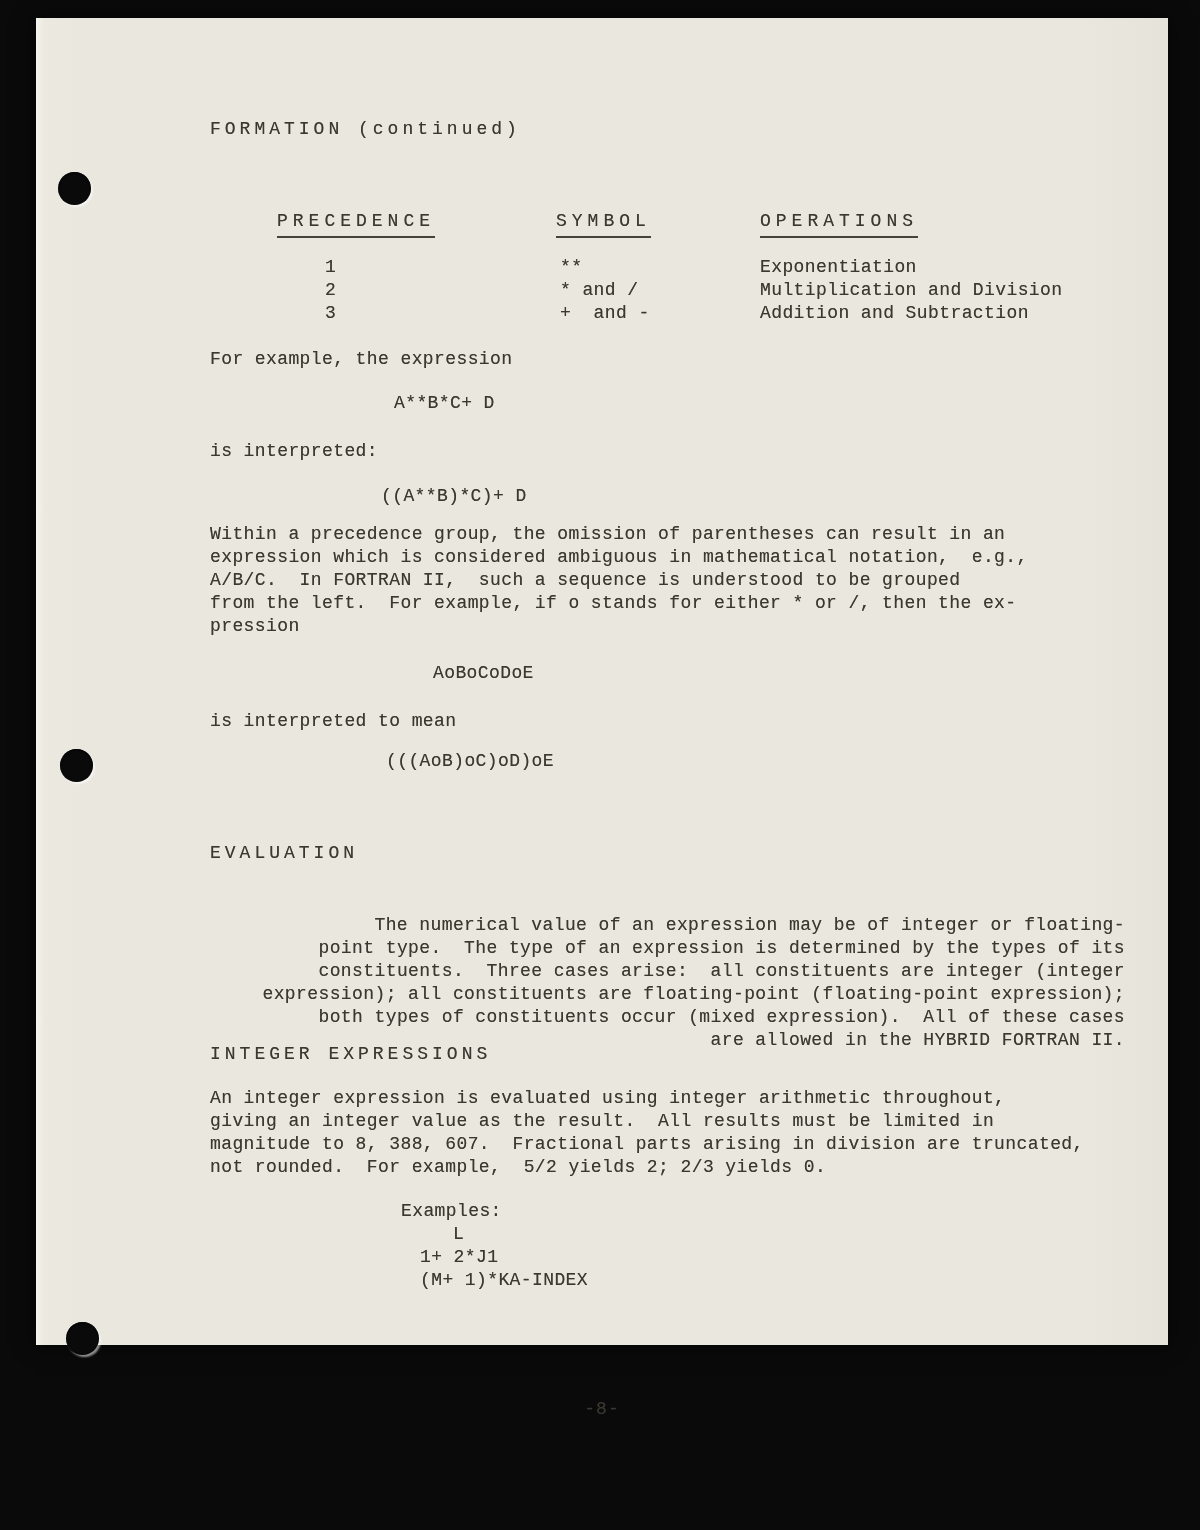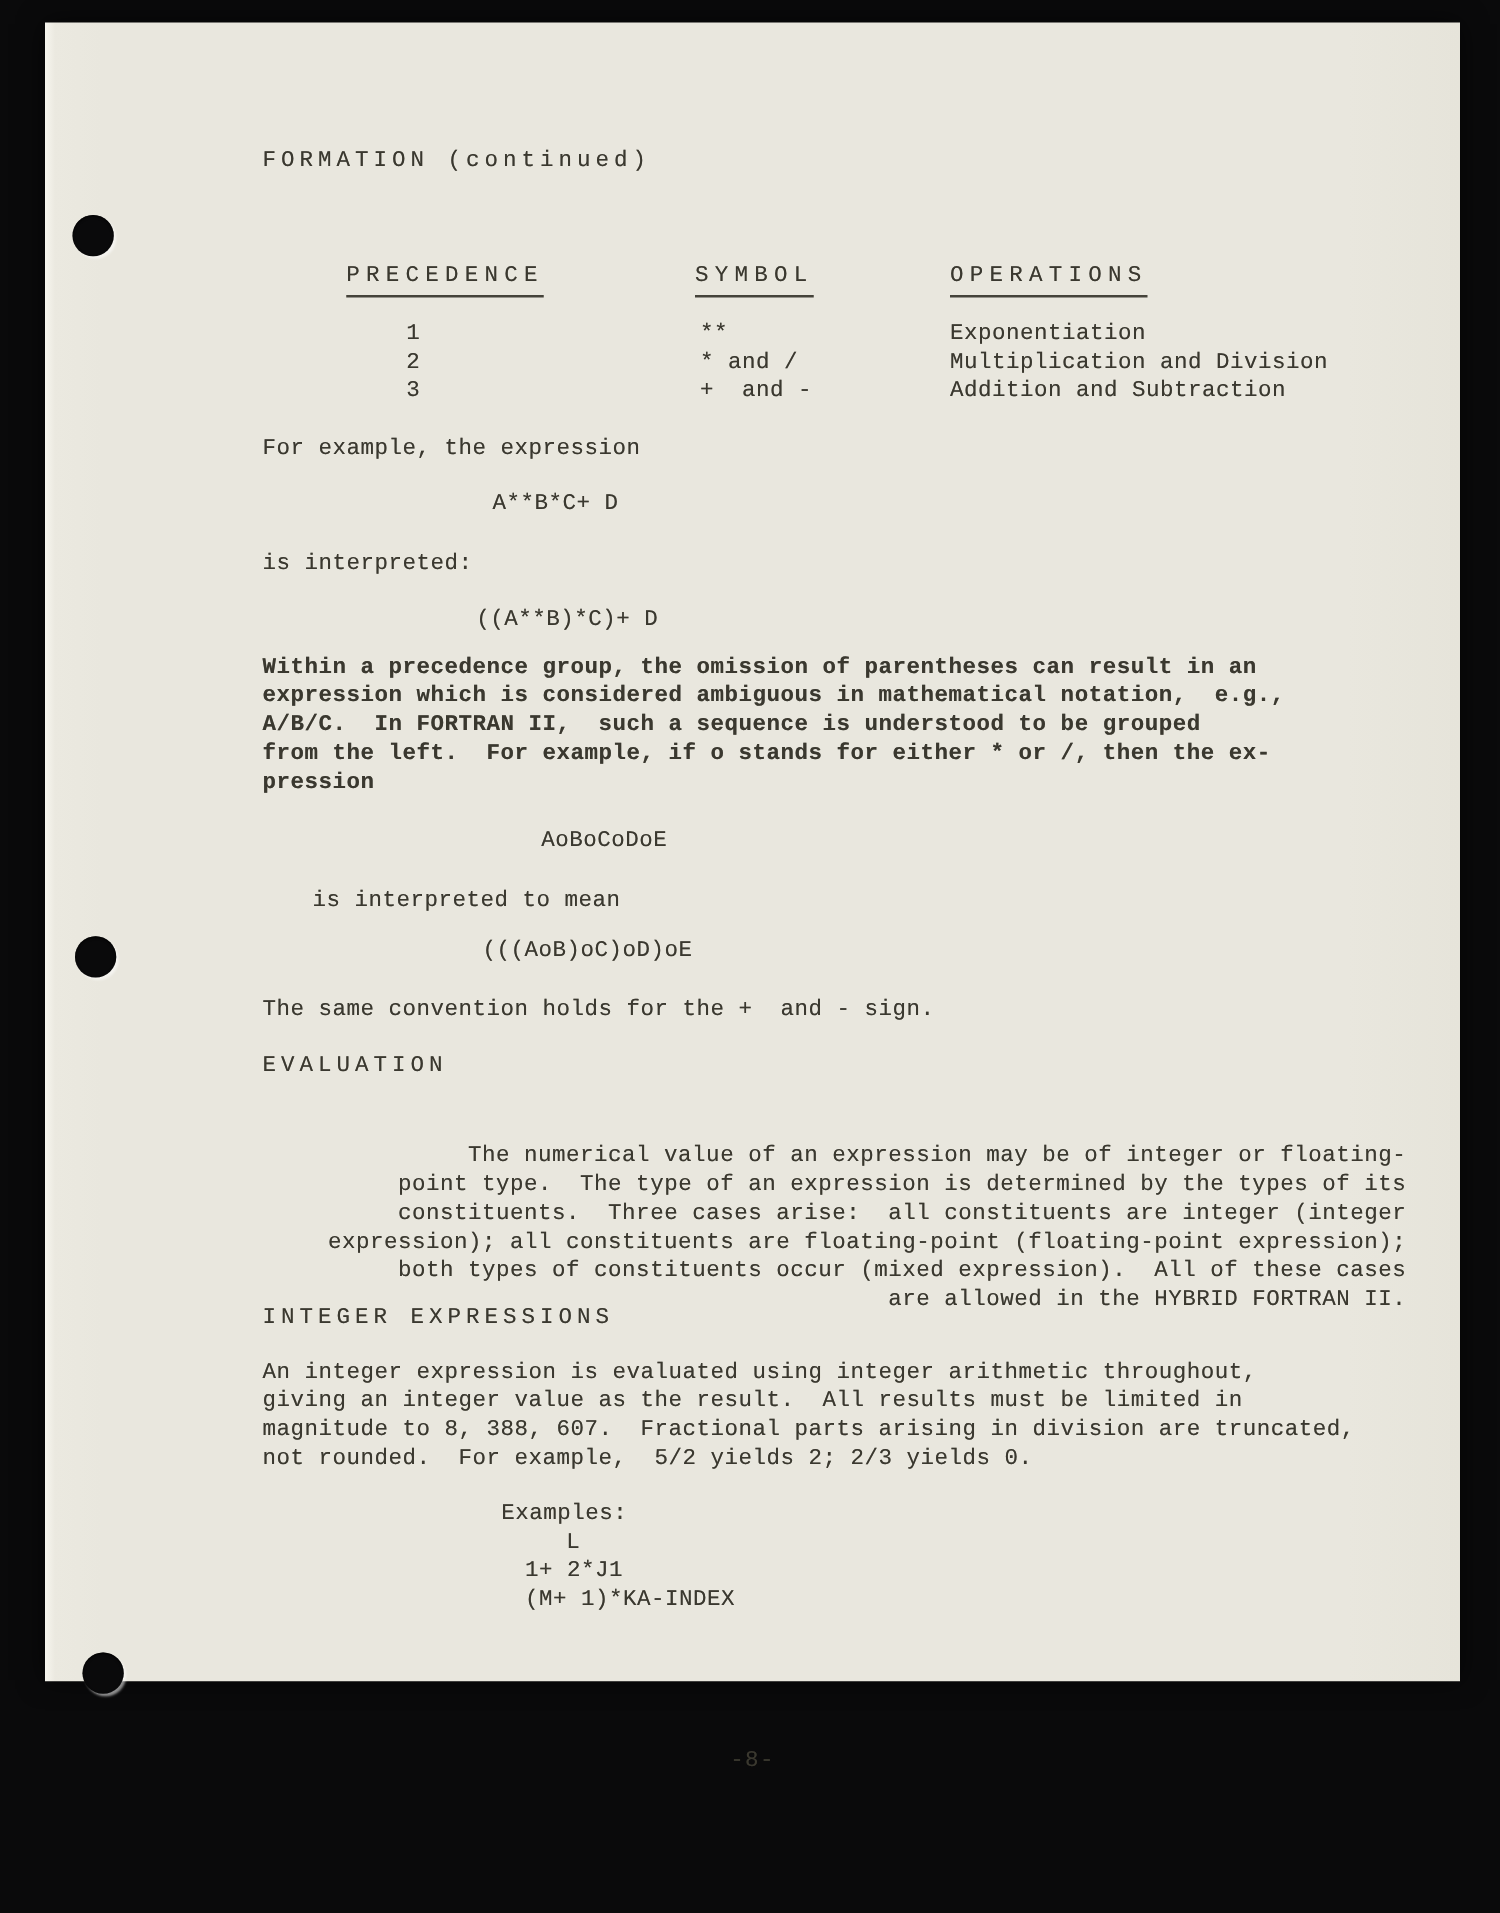--- a/index.html
+++ b/index.html
@@ -72,33 +72,32 @@
   </div>
 
   <div class="txt" style="left:174px; top:330px;">For example, the expression</div>
 
   <div class="txt" style="left:358px; top:374px;">A**B*C+ D</div>
 
   <div class="txt" style="left:174px; top:422px;">is interpreted:</div>
 
   <div class="txt" style="left:345px; top:467px;">((A**B)*C)+ D</div>
 
-  <div class="txt para" style="left:174px; top:505px;font-weight:bold;">Within a precedence group, the omission of parentheses can result in an
+  <div class="txt para" style="left:174px; top:505px;">Within a precedence group, the omission of parentheses can result in an
 expression which is considered ambiguous in mathematical notation,  e.g.,
 A/B/C.  In FORTRAN II,  such a sequence is understood to be grouped
 from the left.  For example, if o stands for either * or /, then the ex-
 pression</div>
 
   <div class="txt" style="left:362px; top:644px;margin-left:35px;">AoBoCoDoE</div>
 
-  <div class="txt" style="left:174px; top:692px;margin-left:40px;">is interpreted to mean</div>
+  <div class="txt" style="left:174px; top:692px;">is interpreted to mean</div>
 
   <div class="txt" style="left:350px; top:732px;">(((AoB)oC)oD)oE</div>
 
-  <div class="txt" style="left:174px; top:779px;">The same convention holds for the +  and - sign.</div>
 
   <div class="txt heading" style="left:174px; top:824px;">EVALUATION</div>
 
   <div class="txt para" style="left:174px; top:896px;text-align:right;">The numerical value of an expression may be of integer or floating-
 point type.  The type of an expression is determined by the types of its
 constituents.  Three cases arise:  all constituents are integer (integer
 expression); all constituents are floating-point (floating-point expression);
 both types of constituents occur (mixed expression).  All of these cases
 are allowed in the HYBRID FORTRAN II.</div>
 

